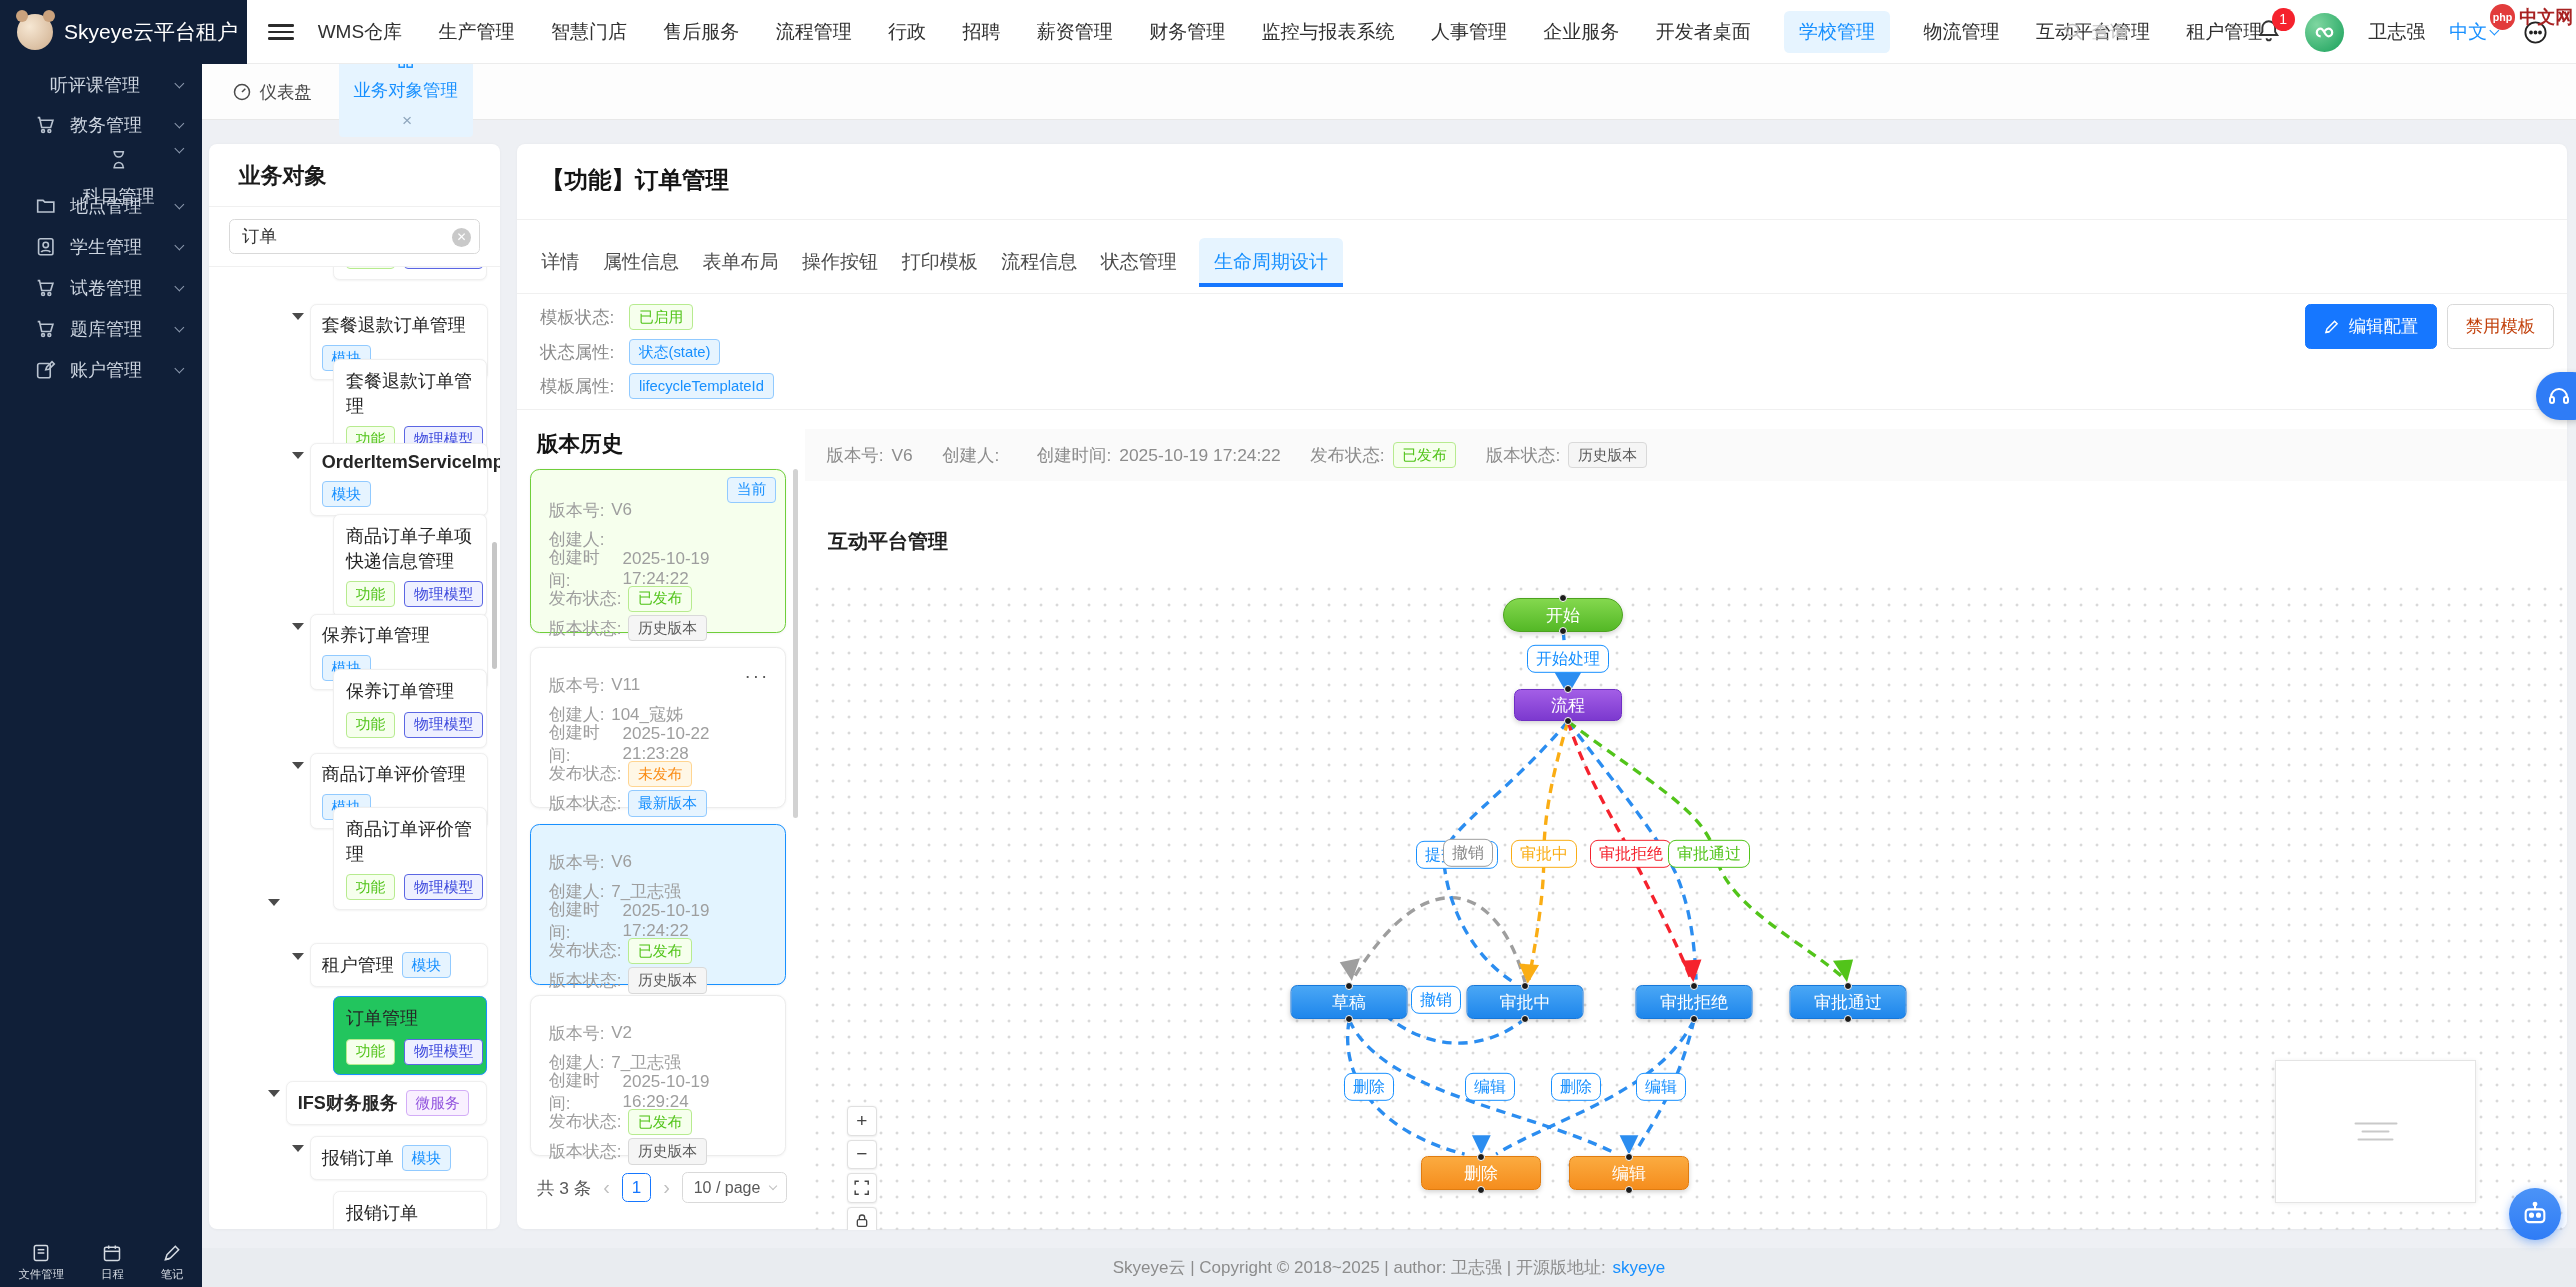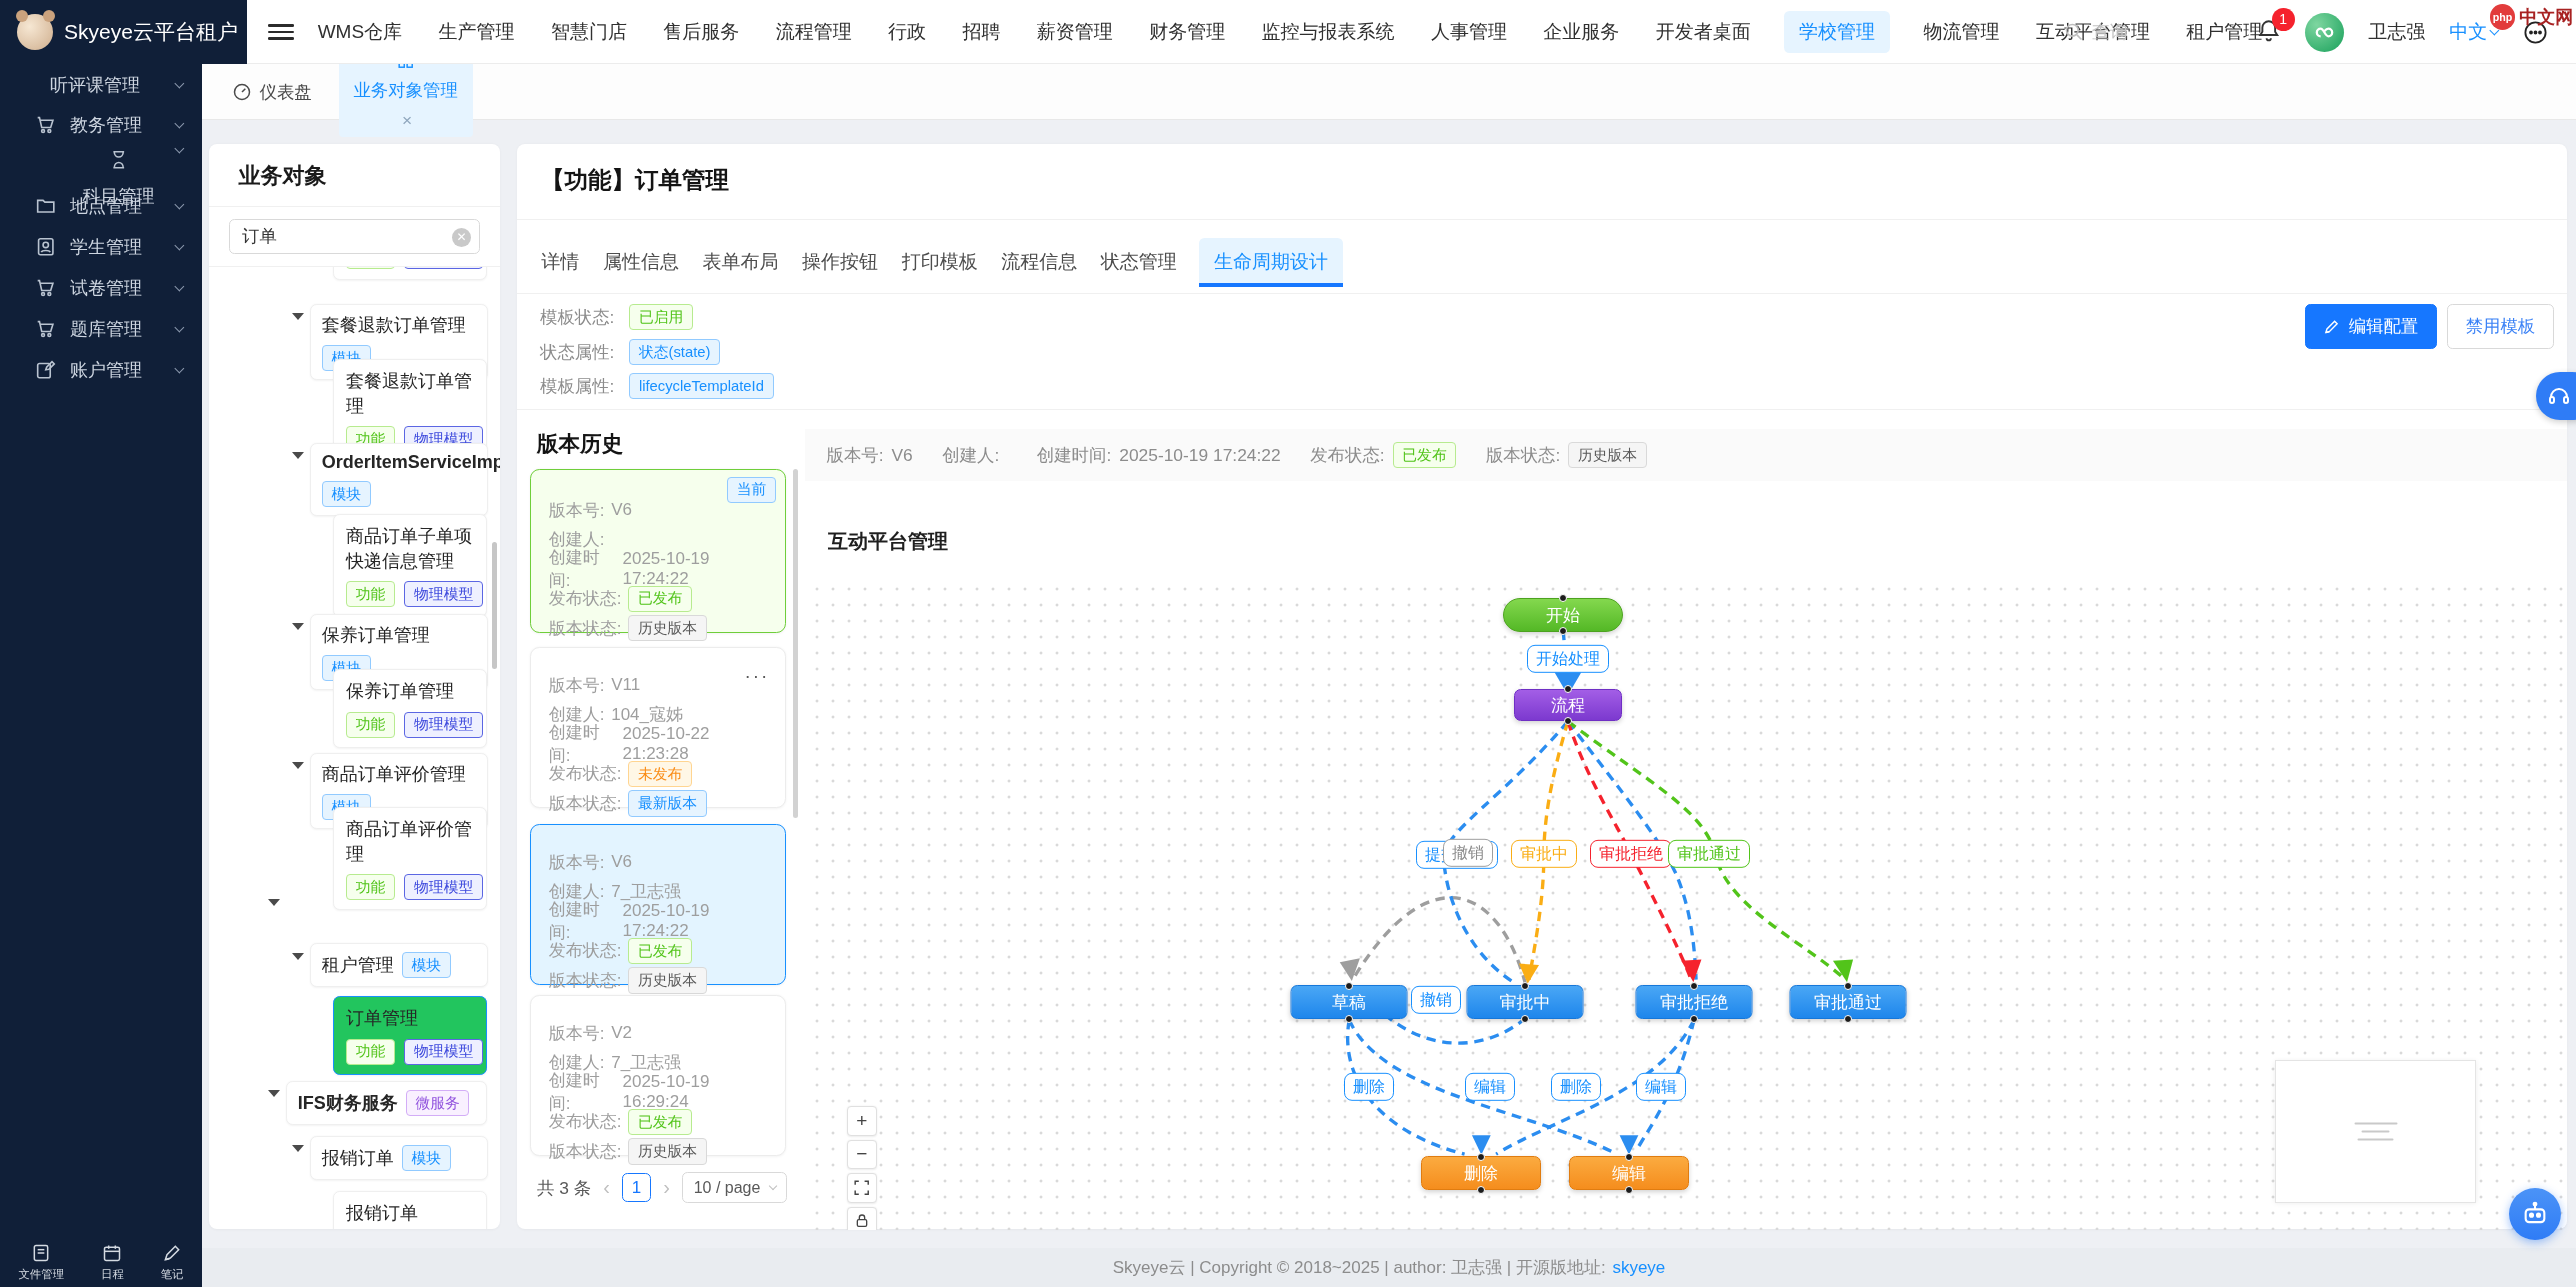--- a/index.html
+++ b/index.html
@@ -79,21 +79,21 @@
   .mc-title { position:absolute; left:24px; top:20px; font-size:23.5px; font-weight:bold; color:#141414; }
   .mc-div1 { position:absolute; left:0; top:75px; width:100%; height:0.7px; background:#f0f0f0; }
   .mc-tabs { position:absolute; left:23px; top:87px; display:flex; align-items:center; gap:21px; height:62px; }
   .mc-tab { font-size:19px; color:#4d4d4d; cursor:pointer; padding:10.7px 1.3px; }
   .mc-tab.active { color:#1890ff; background:#e6f4ff; border-radius:5.4px 5.4px 0 0; padding:10.7px 14.8px; position:relative; }
   .mc-tab.active::after { content:""; position:absolute; left:0; bottom:-1.3px; width:100%; height:4px; background:#1677ff; }
   .mc-div2 { position:absolute; left:0; top:149px; width:100%; height:0.7px; background:#f0f0f0; }
   .cfg-row { position:absolute; left:23px; display:flex; align-items:center; gap:14.8px; font-size:17.4px; color:#8c8c8c; }
   .btn { display:inline-flex; align-items:center; gap:8px; font-size:17.4px; border-radius:5.4px; padding:9.4px 17.4px; cursor:pointer; }
   .btn-primary { background:#1677ff; color:#fff; border:0.7px solid #1677ff; }
-  .btn-default { background:#fff; color:#3b82f6; border:0.7px solid #d9d9d9; }
+  .btn-default { background:#fff; color:#c2410c; border:0.7px solid #d9d9d9; }
   .mc-btns { position:absolute; right:13.4px; top:160px; display:flex; gap:10.7px; }
   .mc-div3 { position:absolute; left:0; top:265px; width:100%; height:0.7px; background:#f0f0f0; }
 
   
   .v-title { position:absolute; left:20px; top:285px; font-size:21.5px; font-weight:bold; color:#141414; }
   .v-card { position:absolute; left:13.4px; width:256px; border-radius:9.4px; background:#fff; border:0.7px solid #ececec; box-shadow:0 0.7px 2.7px rgba(0,0,0,.05); padding:16px 17.4px; cursor:pointer; }
   .v-card.current { background:#f6ffed; border:1.3px solid #6fce3a; }
   .v-card.selected { background:#e3f4ff; border:1.3px solid #1890ff; }
   .vrow { display:flex; align-items:center; gap:6.7px; font-size:17px; color:#9e9e9e; height:29.5px; }
   .v-tag { position:absolute; right:9.4px; top:6.7px; }

